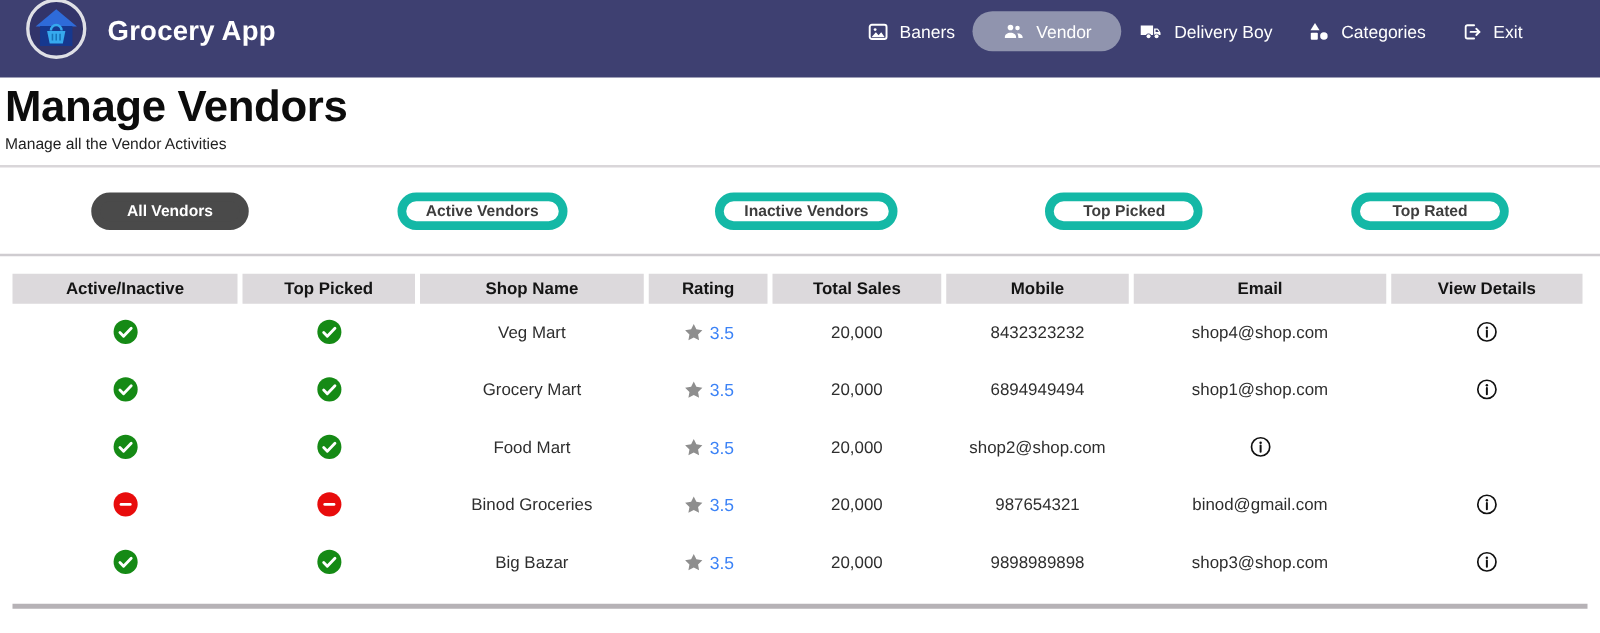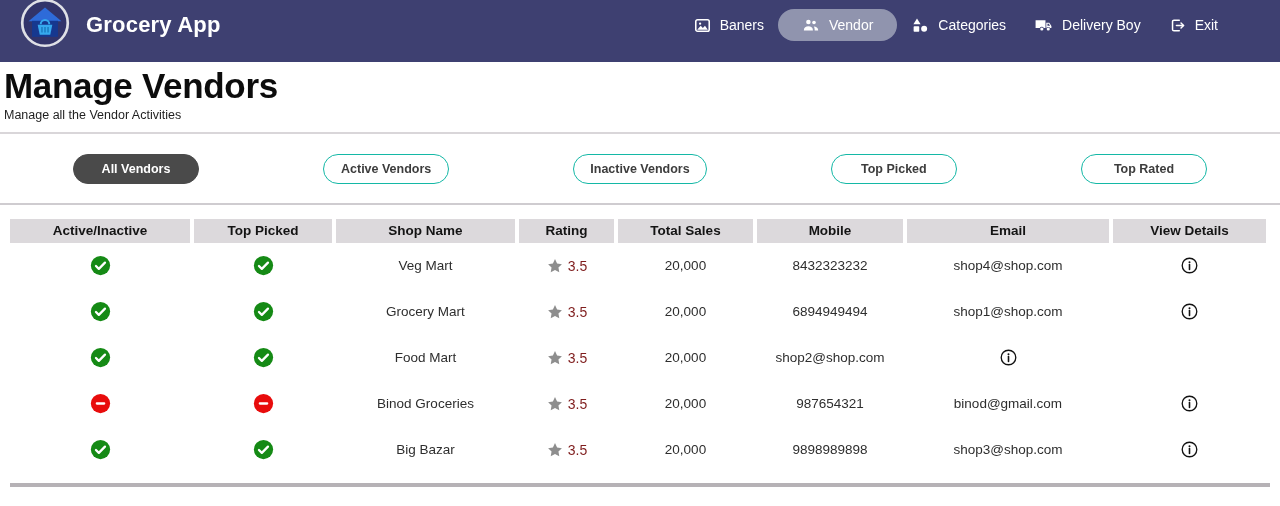--- a/index.html
+++ b/index.html
@@ -28,21 +28,21 @@
   .page-head { padding:6px 0 0 4px; }
   .page-title { font-size:35px; font-weight:800; color:#0c0c0c; line-height:1.05; letter-spacing:-.3px; }
   .page-subtitle { font-size:12.5px; color:#1f1f1f; margin-top:3px; }
   .hr1 { height:2px; background:#d9d6d9; margin-top:10px; }
   .hr2 { height:2px; background:#cfccd0; margin-top:19px; }
 
   
   .filter-bar { display:flex; justify-content:space-between; padding:20px 73px 0; }
   .filter-btn {
     min-width:126px; height:30px; border-radius:15px; background:#fff;
-    border:1px solid #14b8a6; font-weight:bold; font-size:12.5px; color:#3d3d3d;
+    border:7px solid #14b8a6; font-weight:bold; font-size:12.5px; color:#3d3d3d;
     font-family:inherit; cursor:pointer; padding:0 16px;
   }
   .filter-btn.active {
     background:var(--filter_active_bg,#4a4a4a); color:#fff;
     border-color:var(--filter_active_bg,#4a4a4a);
   }
 
   
   .table { margin:14px 10px 0; }
   .grid {
@@ -50,21 +50,21 @@
     grid-template-columns:180px 138px 179px 95px 135px 146px 202px 153px;
     column-gap:4px;
   }
   .th {
     background:var(--table_header_bg,#dcd9dc); height:24px;
     display:flex; align-items:center; justify-content:center;
     font-weight:bold; font-size:13.5px; color:#141414;
   }
   .tr { height:46px; }
   .td { display:flex; align-items:center; justify-content:center; font-size:13.5px; color:#2e2e2e; }
-  .td.rating { gap:4px; font-size:14px; color:#7f1d1d; }
+  .td.rating { gap:4px; font-size:14px; color:#3b82f6; }
   .badge { display:inline-flex; cursor:pointer; }
   .info-btn { background:none; border:0; padding:0; cursor:pointer; display:flex; }
   .bottom-divider { height:4px; background:#b6b2b6; margin:10px 10px 0; }
 </style>
 </head>
 <body>
 
 <header class="navbar">
   <div class="brand">
     <span id="logo-slot"><svg width="50" height="50" viewBox="0 0 56 56">
@@ -94,38 +94,38 @@
             <circle cx="8.5" cy="8" r="3"></circle>
             <circle cx="16" cy="8.6" r="2.4"></circle>
             <path d="M2.5 18.5c0-3 2.7-4.8 6-4.8s6 1.8 6 4.8v.7h-12v-.7z"></path>
             <path d="M15.8 14c3 .2 5.7 1.7 5.7 4.4v.8h-4.6v-.7c0-1.8-.4-3.3-1.1-4.5z"></path>
           </svg>
         </span>
         <span>Vendor</span>
       </div>
       <div class="nav-item">
         <span class="nav-icon">
-          <svg width="18" height="18" viewBox="0 0 24 24" fill="#fff">
-            <path d="M8 3.2L12.8 11H3.2L8 3.2z"></path>
-            <rect x="3.5" y="13.5" width="7.5" height="7.5" rx="1"></rect>
-            <circle cx="17.5" cy="17" r="4"></circle>
-          </svg>
-        </span>
-        <span>Categories</span>
-      </div>
-      <div class="nav-item">
-        <span class="nav-icon">
           <svg width="19" height="19" viewBox="0 0 24 24">
             <path fill="#fff" d="M2 5.5h12.5v9.7h-2a3 3 0 00-5.2 0H2V5.5z"></path>
             <path fill="#fff" d="M15.5 8.5h3.2c.4 0 .8.2 1 .6l1.9 2.9c.2.3.4.7.4 1.1v2.1h-1.5a3 3 0 00-5 0V8.5zm1.5 1.3v2.4h3.3L18.7 9.8h-1.7z"></path>
             <circle cx="9.9" cy="16.4" r="2" fill="#fff"></circle>
             <circle cx="18" cy="16.4" r="2" fill="#fff"></circle>
           </svg>
         </span>
         <span>Delivery Boy</span>
+      </div>
+      <div class="nav-item">
+        <span class="nav-icon">
+          <svg width="18" height="18" viewBox="0 0 24 24" fill="#fff">
+            <path d="M8 3.2L12.8 11H3.2L8 3.2z"></path>
+            <rect x="3.5" y="13.5" width="7.5" height="7.5" rx="1"></rect>
+            <circle cx="17.5" cy="17" r="4"></circle>
+          </svg>
+        </span>
+        <span>Categories</span>
       </div>
       <div class="nav-item">
         <span class="nav-icon">
           <svg width="17" height="17" viewBox="0 0 24 24" fill="none" stroke="#fff" stroke-width="2.1" stroke-linecap="round" stroke-linejoin="round">
             <path d="M14.5 4.5H7a2 2 0 00-2 2v11a2 2 0 002 2h7.5"></path>
             <path d="M10.5 12h10"></path>
             <path d="M17 8.5L20.5 12 17 15.5"></path>
           </svg>
         </span>
         <span>Exit</span>

